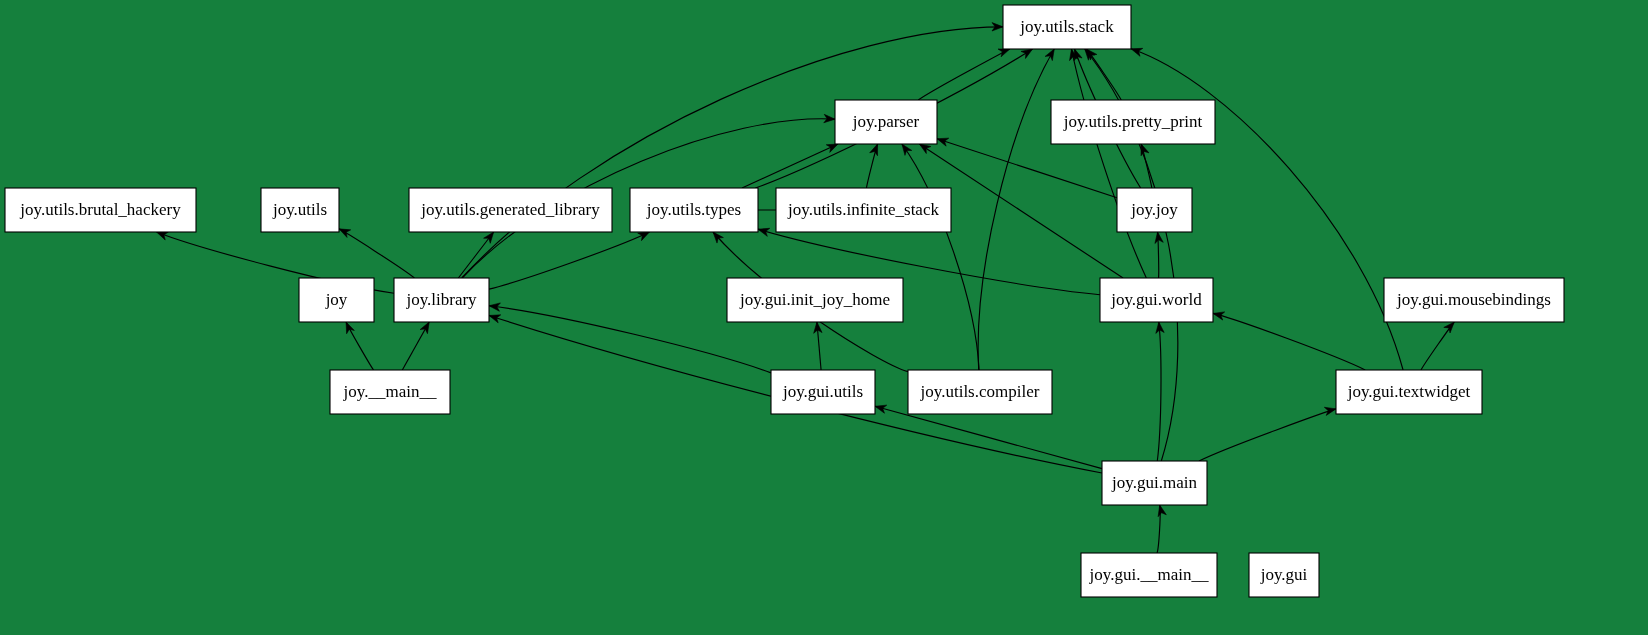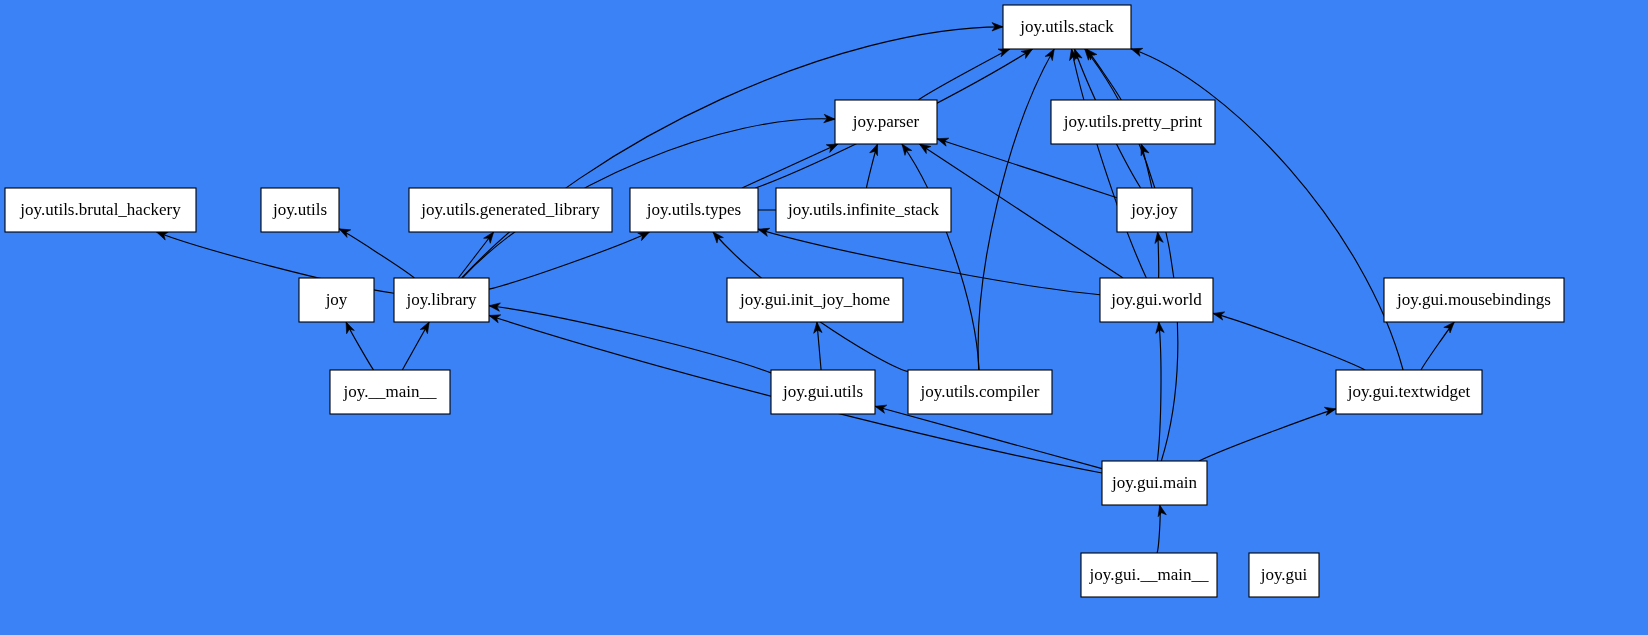--- a/index.html
+++ b/index.html
@@ -8,21 +8,21 @@
     padding: 0;
     background: #ffffff;
   }
   body {
     font-family: "Liberation Serif", "DejaVu Serif", serif;
   }
   #graph-canvas {
     position: relative;
     width: 1648px;
     height: 635px;
-    background: #3b82f6;
+    background: #15803d;
     overflow: hidden;
   }
   #graph-svg {
     position: absolute;
     top: 0;
     left: 0;
     width: 1648px;
     height: 635px;
   }
   .node-box {

